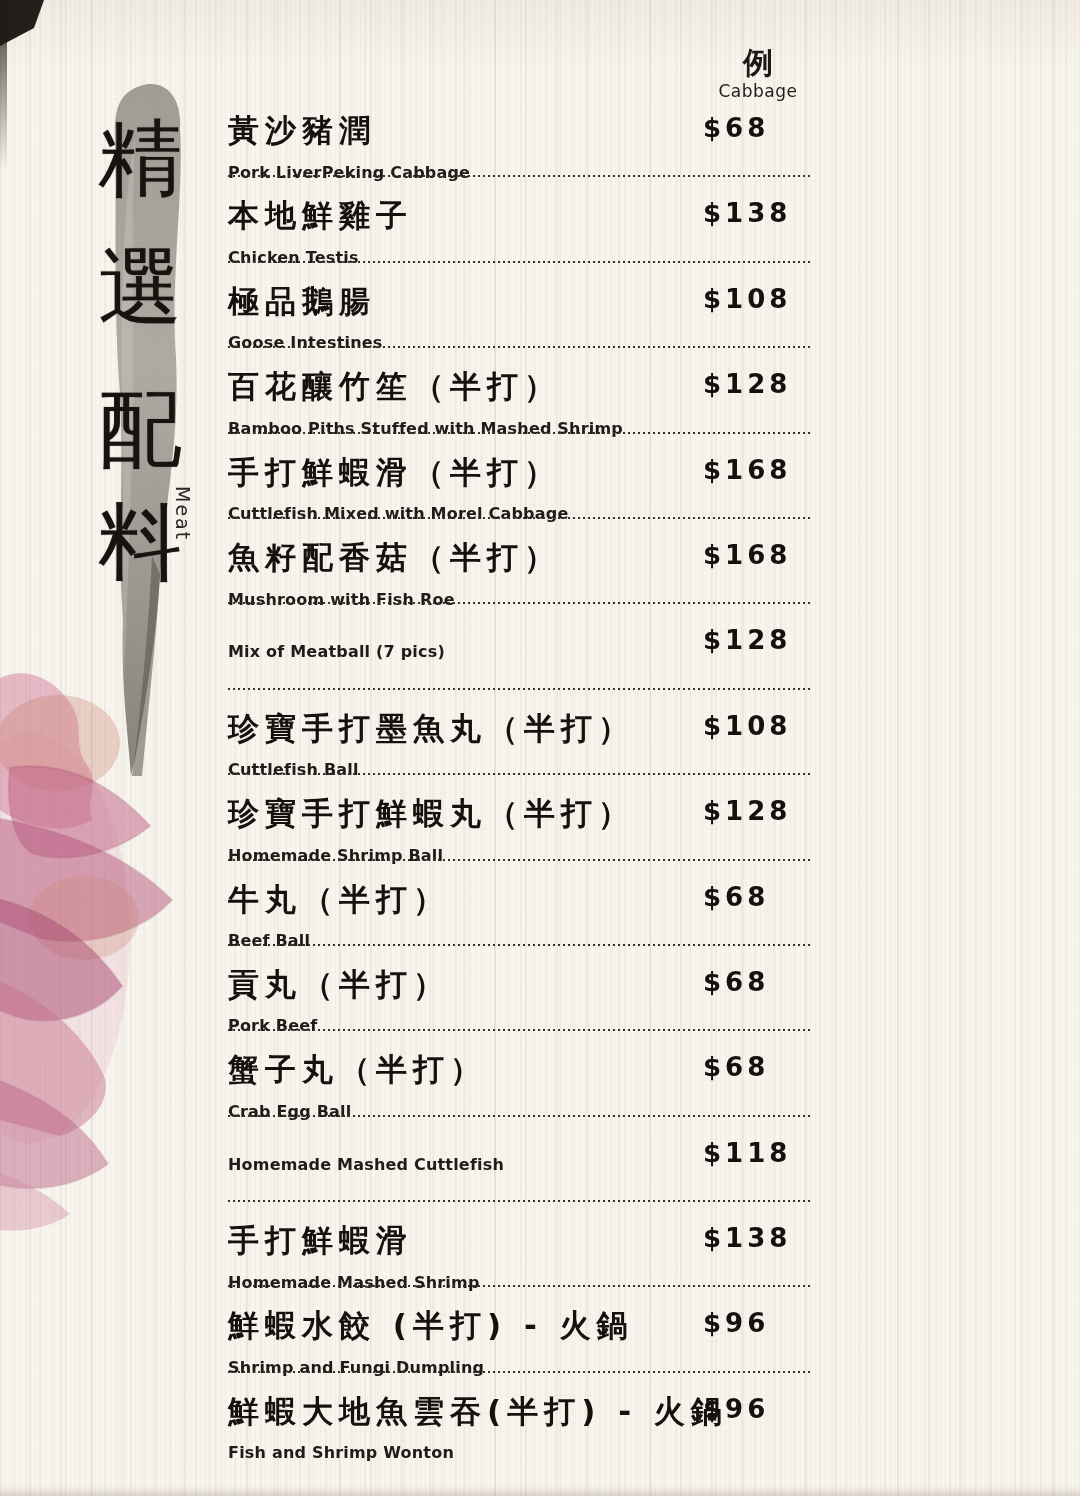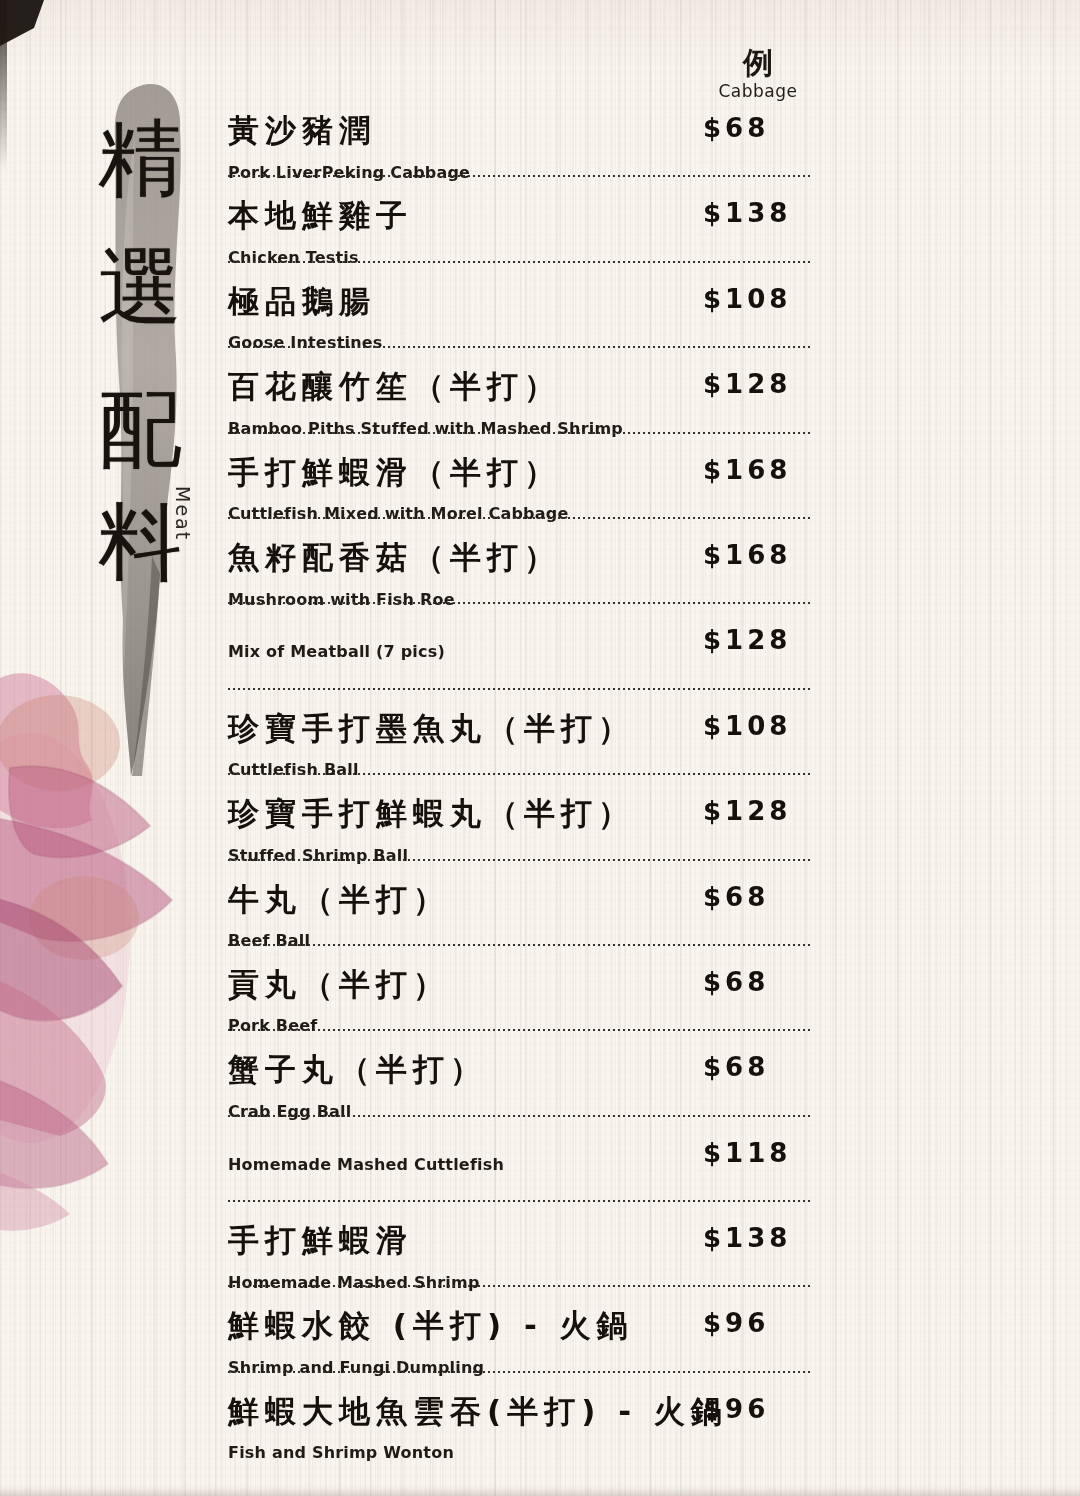--- a/index.html
+++ b/index.html
@@ -198,21 +198,21 @@
       <div class="cn">珍寶手打墨魚丸（半打）</div>
       <div class="en">Cuttlefish Ball</div>
     </div>
     <div class="price">$108</div>
     <div class="sep"></div>
   </div>
 
   <div class="row">
     <div class="names">
       <div class="cn">珍寶手打鮮蝦丸（半打）</div>
-      <div class="en">Stuffed Shrimp Ball</div>
+      <div class="en">Homemade Shrimp Ball</div>
     </div>
     <div class="price">$128</div>
     <div class="sep"></div>
   </div>
 
   <div class="row">
     <div class="names">
       <div class="cn">牛丸（半打）</div>
       <div class="en">Beef Ball</div>
     </div>

